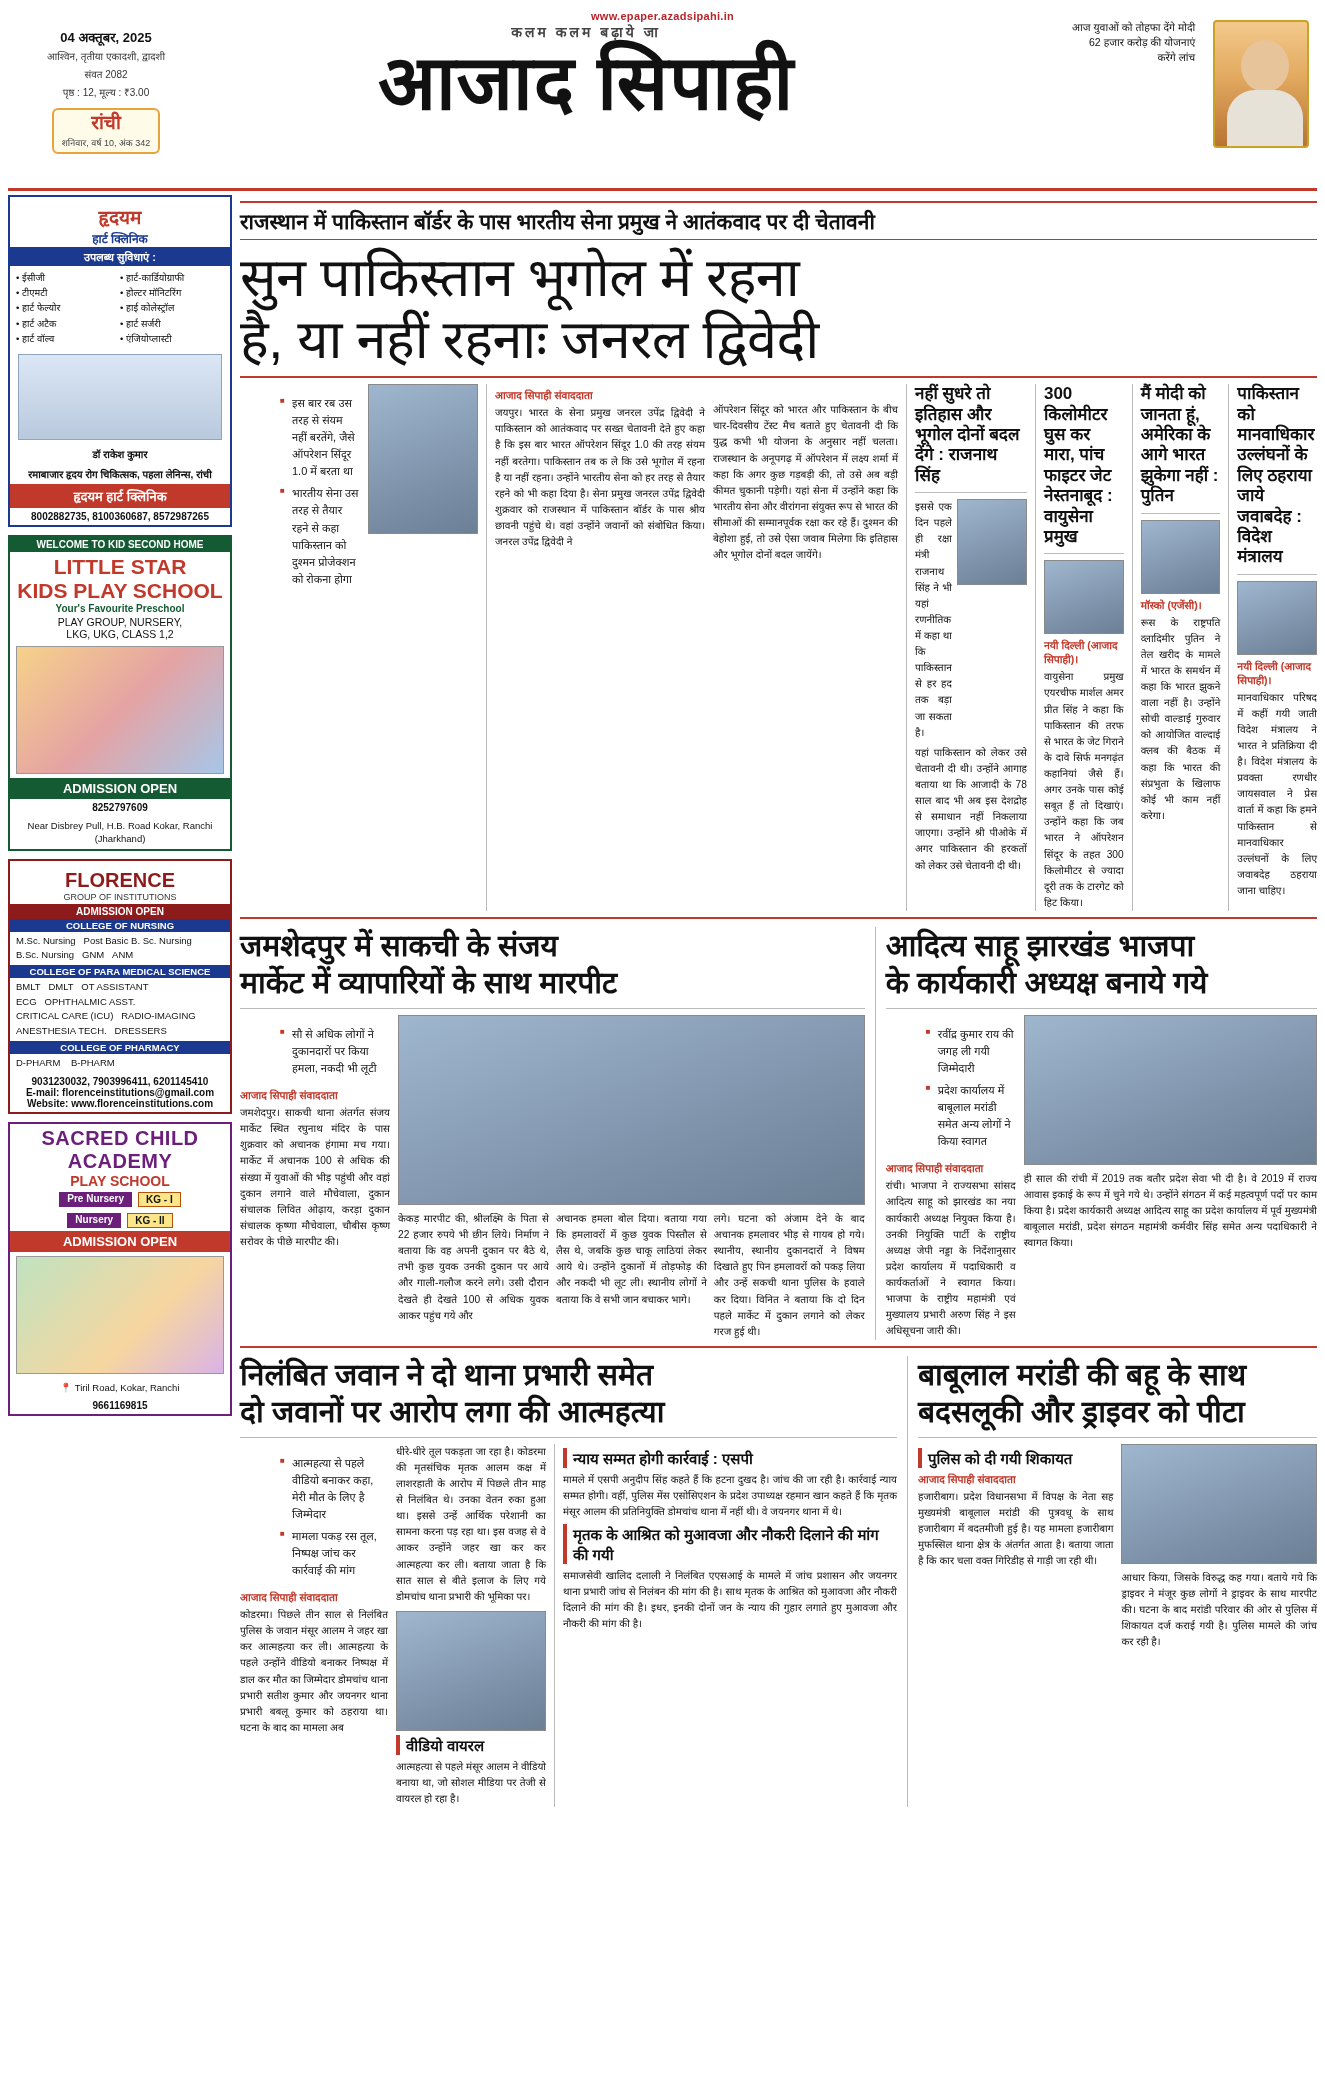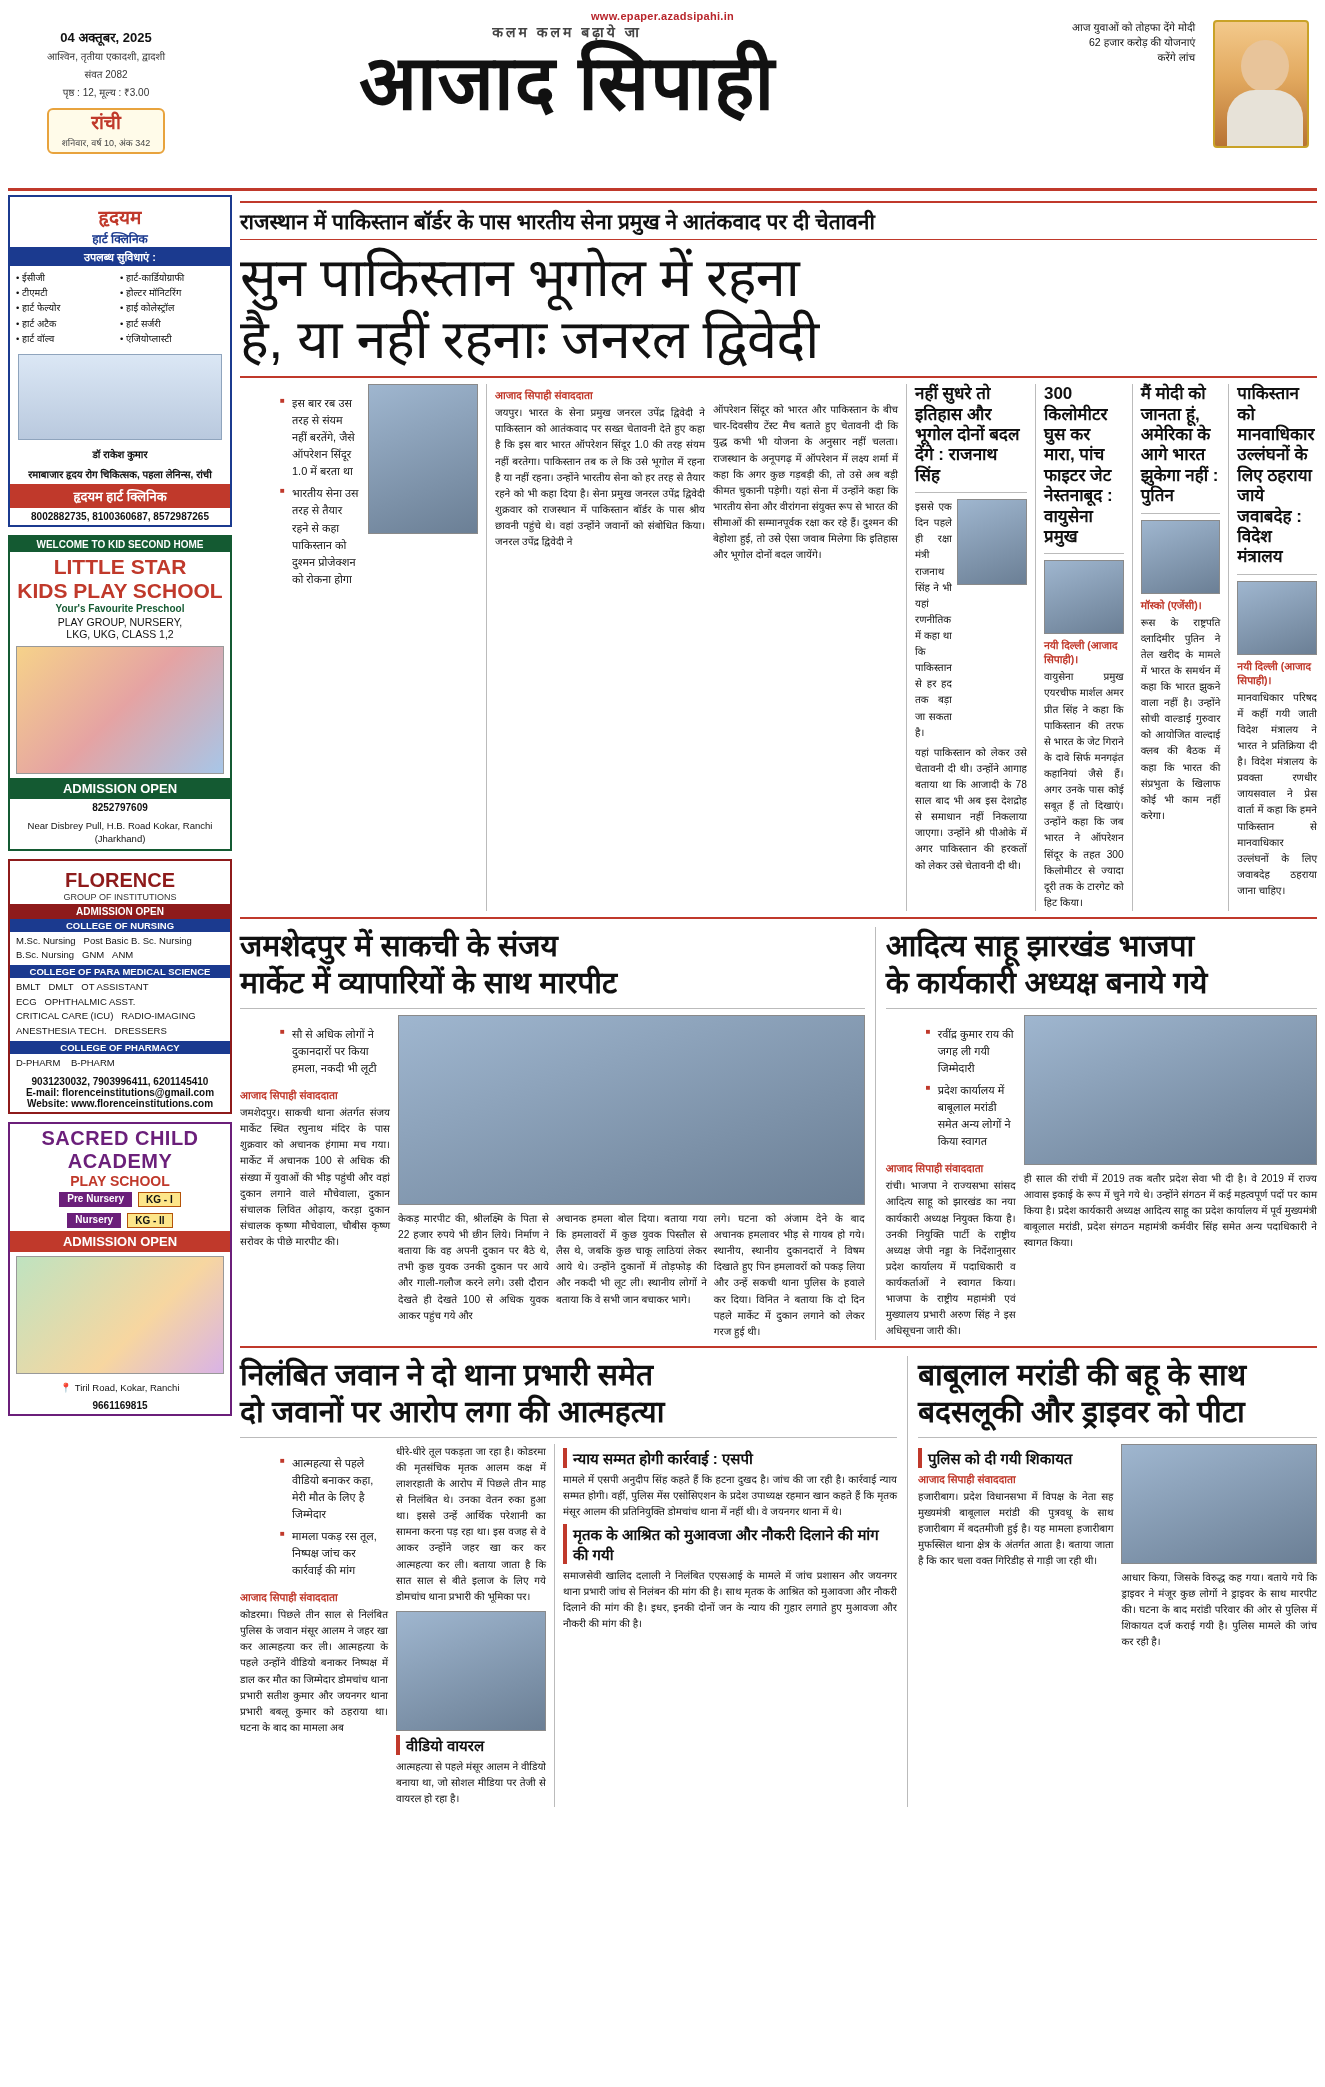--- a/index.html
+++ b/index.html
@@ -18,27 +18,27 @@
   .masthead { position:relative; height:185px; border-bottom:3px solid #c0392b; }
   .epaper-url {
     position:absolute; left:50%; transform:translateX(-50%); top:4px;
     background:#ffffff; color:#b8252b; font-size:11px; font-weight:bold;
     letter-spacing:.3px;
   }
   .mast-left { position:absolute; left:8px; top:22px; width:180px; text-align:center; }
   .mast-date { font-size:13px; font-weight:bold; color:#111; }
   .mast-sub { font-size:10px; color:#333; line-height:1.5; margin-top:3px; }
   .city-badge {
-    margin:8px auto 0; width:118px; border:2px solid #e8a33d; border-radius:6px;
+    margin:8px auto 0; width:108px; border:2px solid #e8a33d; border-radius:6px;
     background:#fffbe9; padding:3px 4px;
   }
   .city-name { font-size:19px; font-weight:bold; color:#c0392b; line-height:1.1; }
   .city-meta { font-size:9px; color:#444; margin-top:2px; }
 
-  .mast-center { position:absolute; left:189px; top:16px; width:740px; text-align:center; }
+  .mast-center { position:absolute; left:208px; top:16px; width:740px; text-align:center; }
   .tagline { font-size:14px; color:#444; letter-spacing:3px; font-weight:bold; }
   .paper-title {
     font-size:76px; line-height:1.05; font-weight:bold; color:#111;
     letter-spacing:1px; margin-top:2px;
   }
   .mast-right { position:absolute; right:8px; top:14px; width:240px; display:flex; gap:18px; }
   .mast-right-text { font-size:10.5px; line-height:1.45; color:#111; text-align:right; width:132px; }
   .pm-photo {
     width:100px; height:128px; border:2px solid #c9a227; border-radius:4px;
     background:linear-gradient(180deg,#f3c98b 0%, #e2a95f 45%, #b87333 100%);

